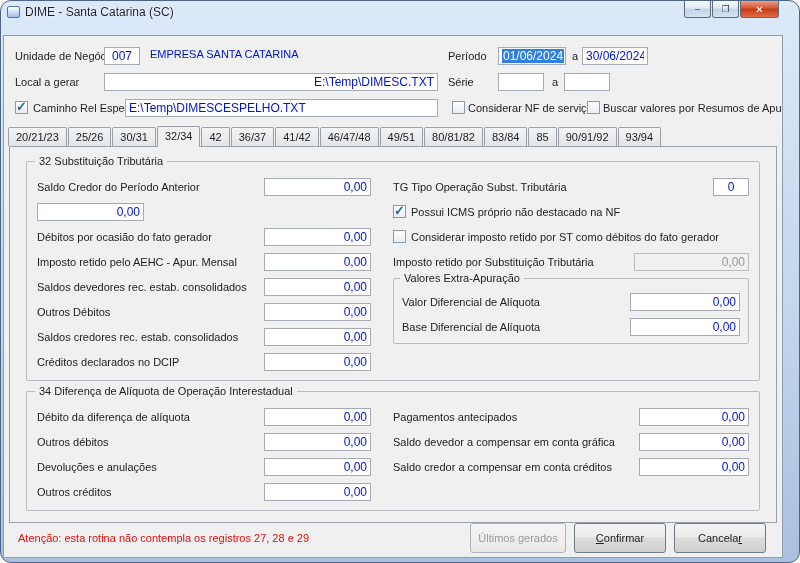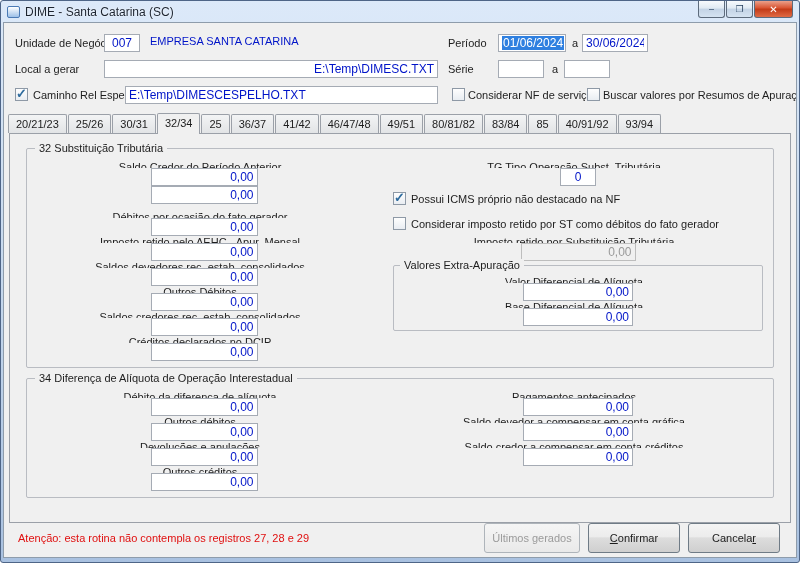--- a/index.html
+++ b/index.html
@@ -4,24 +4,24 @@
 <style>
   * { box-sizing: border-box; }
   html, body { margin: 0; padding: 0; }
   body {
     width: 800px; height: 563px;
     font-family: "Liberation Sans", sans-serif;
     font-size: 11px; color: #1d1d1d; background: #ffffff;
   }
   .frame {
     width: 800px; height: 563px;
-    border: 1px solid #4e6587; border-radius: 3px;
+    border: 1px solid #4e6587; border-radius: 11px;
     background: linear-gradient(180deg, #dce9f9, #c3d6ec 55%, #a9c1e0);
-    padding: 0 2px 4px 2px;
-    display: flex; flex-direction: column;
+    padding: 0 16px 4px 2px;
+    display: flex; flex-direction: column; gap: 13px;
   }
   .titlebar { height: 21px; flex: none; display: flex; align-items: center; padding: 0 4px; }
   .app-icon { width: 13px; height: 12px; border: 1px solid #4a7ab5; border-radius: 2px;
     background: linear-gradient(#ffffff, #9cc0e8); flex: none; }
   .title { font-size: 12px; color: #1c2430; margin-left: 5px; text-shadow: 0 0 2px #ffffff; white-space: nowrap; }
   .winbtns { margin-left: auto; display: flex; align-self: flex-start; }
   .wbtn { width: 27px; height: 17px; display: flex; align-items: center; justify-content: center;
     border: 1px solid #5d6b7c; border-top: none; border-radius: 0 0 3px 3px;
     background: linear-gradient(#f7fafd, #e0eaf3 45%, #c3d3e5 50%, #d5e3f1);
     font-size: 9px; color: #26405e; margin-left: 1px; cursor: default; }
@@ -58,21 +58,21 @@
   .page { flex: 1; margin: 0 5px; border: 1px solid #9ba0a8; background: #f0f0f0; padding: 4px 0 0; overflow: hidden; }
 
   
   .group { position: relative; border: 1px solid #b9bcc2; border-radius: 2px;
     margin: 10px 16px 0; padding: 12px 10px 6px; }
   .gtitle { position: absolute; top: -7px; left: 8px; background: #f0f0f0;
     padding: 0 4px; font-weight: normal; white-space: nowrap; }
   .gbody { display: flex; }
   .gcol-left { width: 334px; flex: none; }
   .gcol-right { flex: 1; margin-left: 22px; }
-  .frow { display: flex; align-items: center; height: 25px; flex-direction: column; }
+  .frow { display: flex; align-items: center; height: 25px; }
   .flabel { flex: 1; padding-right: 8px; white-space: nowrap; overflow: hidden; }
   .num { text-align: right; }
   .w107 { width: 107px; flex: none; }
   .w110 { width: 110px; flex: none; }
   .w115 { width: 115px; flex: none; }
   .w36  { width: 36px;  flex: none; text-align: center; }
   .cbrow { display: flex; align-items: center; height: 25px; gap: 5px; }
   .cbrow .hlabel { flex: none; }
   input:disabled, input.disabled { background: #f0f0f0; color: #9a9a9a; border-color: #bdbdbd; }
   .group.inner { margin: 4px 0 12px; padding: 10px 8px 4px; }
@@ -143,29 +143,29 @@
 
       <span class="cb" style="left:583px;top:65px"></span>
       <span class="hlabel" style="left:599px;top:66px">Buscar valores por Resumos de Apuração</span>
     </div>
 
     <div class="tabs">
       <div class="tab">20/21/23</div>
       <div class="tab">25/26</div>
       <div class="tab">30/31</div>
       <div class="tab active">32/34</div>
-      <div class="tab">25</div>
+      <div class="tab">42</div>
       <div class="tab">36/37</div>
       <div class="tab">41/42</div>
       <div class="tab">46/47/48</div>
       <div class="tab">49/51</div>
       <div class="tab">80/81/82</div>
       <div class="tab">83/84</div>
       <div class="tab">85</div>
-      <div class="tab">40/91/92</div>
+      <div class="tab">90/91/92</div>
       <div class="tab">93/94</div>
     </div>
 
     <div class="page">
 
       <div class="group">
         <span class="gtitle">32 Substituição Tributária</span>
         <div class="gbody">
           <div class="gcol-left">
             <div class="frow">

